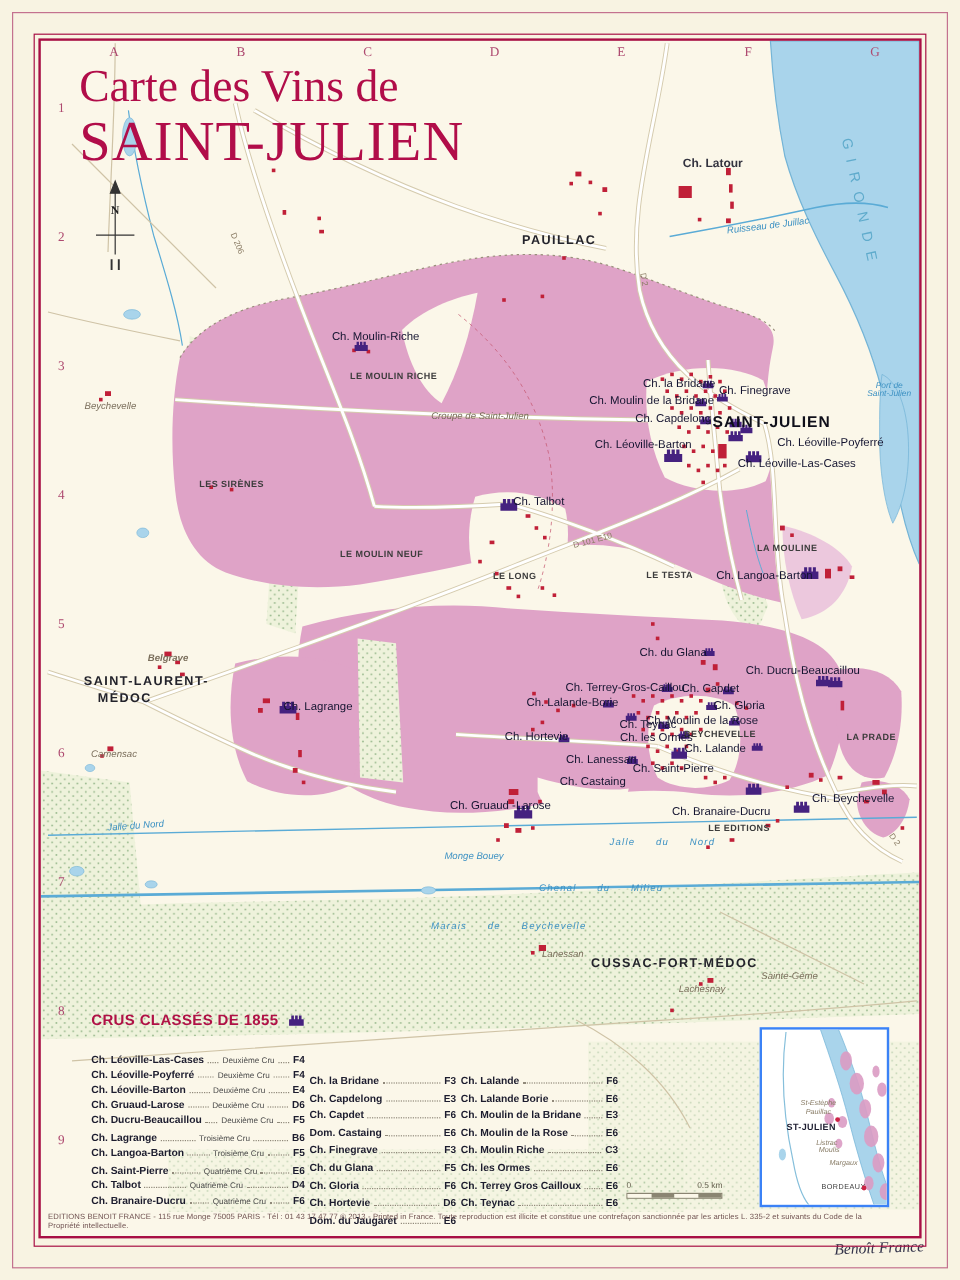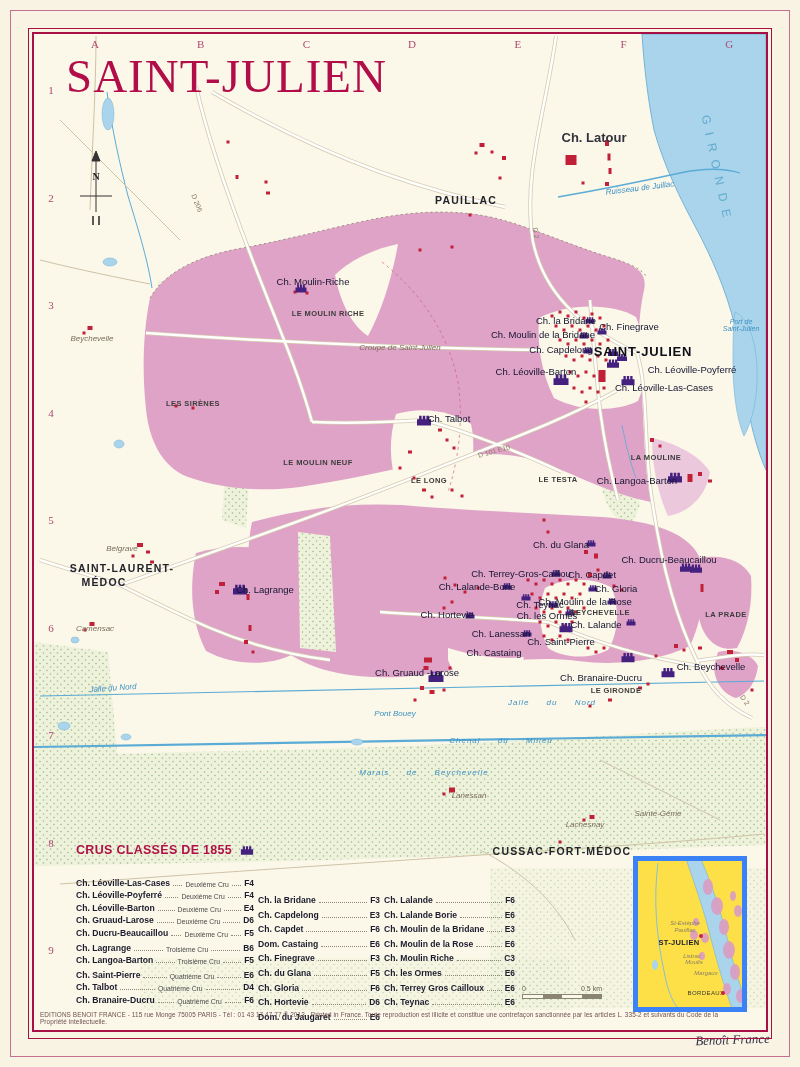--- a/index.html
+++ b/index.html
@@ -5,21 +5,21 @@
   html,body{margin:0;padding:0;background:#e9e4d2;}
   .poster{position:relative;width:800px;height:1067px;background:#f8f3e2;overflow:hidden;
           font-family:"Liberation Sans",sans-serif;}
   .frame-outer{position:absolute;inset:10px;border:1px solid #c4718f;}
   .frame-thin{position:absolute;inset:28px;border:1px solid #a80f45;}
   .frame-thick{position:absolute;left:32px;top:32px;right:32px;bottom:35px;border:2.5px solid #a80f45;}
   svg.layer{position:absolute;left:0;top:0;}
   #label-layer{position:absolute;inset:0;}
   .lbl{position:absolute;transform:translate(-50%,-50%);white-space:nowrap;pointer-events:none;}
   .chateau{font-weight:normal;font-size:9.5px;color:#141430;}
-  .chateau-sm{font-weight:bold;font-size:13px;color:#33333f;}
+  .chateau-sm{font-weight:bold;font-size:10px;color:#33333f;}
   .town{font-weight:bold;font-size:10.5px;letter-spacing:1.2px;color:#23232b;}
   .town-lg{font-weight:bold;font-size:13px;letter-spacing:0.8px;color:#0f0f1a;}
   .hamlet{font-size:7.5px;font-weight:bold;letter-spacing:0.4px;color:#3c3c3c;}
   .water{font-style:italic;font-size:8px;color:#3e92c3;}
   .water-multi{font-style:italic;font-size:7px;color:#3e92c3;white-space:pre-line;text-align:center;}
   .water-sp{font-style:italic;font-size:8px;color:#3e92c3;letter-spacing:1px;word-spacing:14px;}
   .loc{font-style:italic;font-size:8px;color:#7a6e5b;}
   .road{font-size:7px;color:#8b7d66;}
   .grid{font-family:"Liberation Serif",serif;font-size:11px;color:#ae4a70;}
   .gironde{font-size:12px;letter-spacing:8px;color:#58a7c9;opacity:.9;}
@@ -37,22 +37,22 @@
   #leg-col2 .leg-row,#leg-col3 .leg-row{margin-bottom:4.6px;}
   .leg-gap{margin-top:5px;}
   .leg-name{font-weight:bold;font-size:8.6px;color:#1c1c2e;}
   .leg-dots{flex:1;border-bottom:1px dotted #90897a;margin:0 3px 2px;min-width:6px;}
   .leg-cru{font-size:6.8px;color:#4a4a4a;}
   .leg-ref{font-weight:bold;font-size:8.4px;color:#1c1c2e;}
   #scalebar{position:absolute;left:522px;top:985px;width:80px;}
   .sb-labels{display:flex;justify-content:space-between;font-size:7px;color:#66604f;margin-bottom:2px;}
   .sb-bar{height:3px;border:1px solid #8a8572;display:flex;}
   .sb-seg{flex:1;}
-  #inset{position:absolute;left:633px;top:856px;width:104px;height:146px;border:5px solid #3b82f6;
-         background:#fde047;overflow:hidden;}
+  #inset{position:absolute;left:633px;top:856px;width:104px;height:146px;border:2px solid #3b82f6;
+         background:#ffffff;overflow:hidden;}
   .in-loc{font-style:italic;font-size:6px;color:#8a7e68;}
   .in-town{font-weight:bold;font-size:7.5px;color:#1d1d30;letter-spacing:0.3px;}
   .in-city{font-size:6px;color:#3a3a3a;letter-spacing:0.4px;}
   .in-dot{position:absolute;width:4px;height:4px;border-radius:50%;background:#cc2244;
           transform:translate(-50%,-50%);}
   #footer{position:absolute;left:40px;top:1011px;width:706px;font-size:6.4px;color:#6f5150;
           letter-spacing:0.1px;}
   #signature{position:absolute;left:640px;top:1033px;width:130px;text-align:right;
     font-family:"Liberation Serif",serif;font-style:italic;font-size:13px;color:#34344a;
     transform:rotate(-2deg);}
@@ -362,20 +362,21 @@
       <path d="M-5,4 L-5,-0.5 L-3.5,-0.5 L-3.5,-3 L-1.7,-3 L-1.7,-0.5 L-0.9,-0.5 L-0.9,-3 L0.9,-3 L0.9,-0.5 L1.7,-0.5 L1.7,-3 L3.5,-3 L3.5,-0.5 L5,-0.5 L5,4 Z" transform="translate(631,622) scale(0.9)" fill="#45217f"></path>
       <path d="M-5,4 L-5,-0.5 L-3.5,-0.5 L-3.5,-3 L-1.7,-3 L-1.7,-0.5 L-0.9,-0.5 L-0.9,-3 L0.9,-3 L0.9,-0.5 L1.7,-0.5 L1.7,-3 L3.5,-3 L3.5,-0.5 L5,-0.5 L5,4 Z" transform="translate(527,633) scale(0.9)" fill="#45217f"></path>
       <path d="M-5,4 L-5,-0.5 L-3.5,-0.5 L-3.5,-3 L-1.7,-3 L-1.7,-0.5 L-0.9,-0.5 L-0.9,-3 L0.9,-3 L0.9,-0.5 L1.7,-0.5 L1.7,-3 L3.5,-3 L3.5,-0.5 L5,-0.5 L5,4 Z" transform="translate(612,601) scale(0.9)" fill="#45217f"></path>
       <path d="M-5,4 L-5,-0.5 L-3.5,-0.5 L-3.5,-3 L-1.7,-3 L-1.7,-0.5 L-0.9,-0.5 L-0.9,-3 L0.9,-3 L0.9,-0.5 L1.7,-0.5 L1.7,-3 L3.5,-3 L3.5,-0.5 L5,-0.5 L5,4 Z" transform="translate(556,573) scale(0.9)" fill="#45217f"></path>
       <path d="M-5,4 L-5,-0.5 L-3.5,-0.5 L-3.5,-3 L-1.7,-3 L-1.7,-0.5 L-0.9,-0.5 L-0.9,-3 L0.9,-3 L0.9,-0.5 L1.7,-0.5 L1.7,-3 L3.5,-3 L3.5,-0.5 L5,-0.5 L5,4 Z" transform="translate(613,352) scale(1)" fill="#45217f"></path>
       <path d="M-5,4 L-5,-0.5 L-3.5,-0.5 L-3.5,-3 L-1.7,-3 L-1.7,-0.5 L-0.9,-0.5 L-0.9,-3 L0.9,-3 L0.9,-0.5 L1.7,-0.5 L1.7,-3 L3.5,-3 L3.5,-0.5 L5,-0.5 L5,4 Z" transform="translate(622,357) scale(1)" fill="#45217f"></path>
     </svg>
 
   <div id="label-layer">
     <div class="title">
+      <div class="title-l1">Carte des Vins de</div>
       <div class="title-l2">SAINT-JULIEN</div>
     </div>
   <div class="lbl grid" style="left: 95px; top: 44px;">A</div>
       <div class="lbl grid" style="left: 200.7px; top: 44px;">B</div>
       <div class="lbl grid" style="left: 306.4px; top: 44px;">C</div>
       <div class="lbl grid" style="left: 412.1px; top: 44px;">D</div>
       <div class="lbl grid" style="left: 517.8px; top: 44px;">E</div>
       <div class="lbl grid" style="left: 623.5px; top: 44px;">F</div>
       <div class="lbl grid" style="left: 729.2px; top: 44px;">G</div>
       <div class="lbl grid" style="left: 51px; top: 90px;">1</div>
@@ -385,21 +386,21 @@
       <div class="lbl grid" style="left: 51px; top: 520px;">5</div>
       <div class="lbl grid" style="left: 51px; top: 627.5px;">6</div>
       <div class="lbl grid" style="left: 51px; top: 735px;">7</div>
       <div class="lbl grid" style="left: 51px; top: 842.5px;">8</div>
       <div class="lbl grid" style="left: 51px; top: 950px;">9</div>
       <div class="lbl compass-n" style="left: 96px; top: 176px;">N</div>
       <div class="lbl town" style="left: 466px; top: 200px;">PAUILLAC</div>
       <div class="lbl town-lg" style="left: 643px; top: 351px;">SAINT-JULIEN</div>
       <div class="lbl town" style="left: 122px; top: 568px;">SAINT-LAURENT-</div>
       <div class="lbl town" style="left: 104px; top: 582px;">MÉDOC</div>
-      <div class="lbl town" style="left: 562px; top: 851px;">CUSSAC-FORT-MÉDOC</div>
+      <div class="lbl town" style="left: 562px; top: 803px;">CUSSAC-FORT-MÉDOC</div>
       <div class="lbl gironde" style="left: 717px; top: 170px; transform: translate(-50%, -50%) rotate(78deg);">GIRONDE</div>
       <div class="lbl chateau-sm" style="left: 594px; top: 137px;">Ch. Latour</div>
       <div class="lbl water" style="left: 640px; top: 188px; transform: translate(-50%, -50%) rotate(-7deg);">Ruisseau  de Juillac</div>
       <div class="lbl water-multi" style="left: 741px; top: 325px;">Port de
 Saint-Julien</div>
       <div class="lbl loc" style="left: 92px; top: 338px;">Beychevelle</div>
       <div class="lbl chateau" style="left: 313px; top: 281px;">Ch. Moulin-Riche</div>
       <div class="lbl hamlet" style="left: 328px; top: 313px;">LE MOULIN RICHE</div>
       <div class="lbl loc" style="left: 400px; top: 347px;">Croupe de Saint-Julien</div>
       <div class="lbl hamlet" style="left: 193px; top: 403px;">LES SIRÈNES</div>
@@ -431,30 +432,30 @@
       <div class="lbl hamlet" style="left: 600px; top: 612px;">BEYCHEVELLE</div>
       <div class="lbl chateau" style="left: 540px; top: 604px;">Ch. Teynac</div>
       <div class="lbl chateau" style="left: 547px; top: 615px;">Ch. les Ormes</div>
       <div class="lbl chateau" style="left: 447px; top: 614px;">Ch. Hortevie</div>
       <div class="lbl chateau" style="left: 596px; top: 624px;">Ch. Lalande</div>
       <div class="lbl chateau" style="left: 501px; top: 633px;">Ch. Lanessan</div>
       <div class="lbl chateau" style="left: 561px; top: 641px;">Ch. Saint-Pierre</div>
       <div class="lbl hamlet" style="left: 726px; top: 614px;">LA PRADE</div>
       <div class="lbl chateau" style="left: 417px; top: 672px;">Ch. Gruaud -Larose</div>
       <div class="lbl chateau" style="left: 601px; top: 677px;">Ch. Branaire-Ducru</div>
-      <div class="lbl hamlet" style="left: 616px; top: 690px;">LE GIRONDE</div>
+      <div class="lbl hamlet" style="left: 616px; top: 690px;">LE EDITIONS</div>
       <div class="lbl chateau" style="left: 711px; top: 666px;">Ch. Beychevelle</div>
-      <div class="lbl water" style="left: 395px; top: 713px;">Pont Bouey</div>
+      <div class="lbl water" style="left: 395px; top: 713px;">Monge Bouey</div>
       <div class="lbl water-sp" style="left: 552px; top: 702px;">Jalle  du  Nord</div>
       <div class="lbl water-sp" style="left: 501px; top: 740px;">Chenal  du  Milieu</div>
       <div class="lbl water-sp" style="left: 424px; top: 772px;">Marais  de  Beychevelle</div>
       <div class="lbl loc" style="left: 469px; top: 795px;">Lanessan</div>
       <div class="lbl loc" style="left: 658px; top: 813px;">Sainte-Gème</div>
       <div class="lbl loc" style="left: 585px; top: 824px;">Lachesnay</div>
-      <div class="lbl loc" style="left: 122px; top: 548px;">Belgrave</div>
+      <div class="lbl loc" style="left: 140px; top: 548px; font-weight: bold;">Belgrave</div>
       <div class="lbl loc" style="left: 95px; top: 628px;">Camensac</div>
       <div class="lbl chateau" style="left: 265px; top: 589px;">Ch. Lagrange</div>
       <div class="lbl water" style="left: 113px; top: 688px; transform: translate(-50%, -50%) rotate(-4deg);">Jalle du Nord</div>
     </div>
 
   <div class="legend-heading">
     <span>CRUS CLASSÉS DE 1855</span>
     <svg width="16" height="11" viewBox="-6 -4 12 9">
       <path d="M-5,4 L-5,-0.5 L-3.5,-0.5 L-3.5,-3 L-1.7,-3 L-1.7,-0.5 L-0.9,-0.5 L-0.9,-3 L0.9,-3 L0.9,-0.5 L1.7,-0.5 L1.7,-3 L3.5,-3 L3.5,-0.5 L5,-0.5 L5,4 Z" fill="#45217f"></path>
     </svg>

